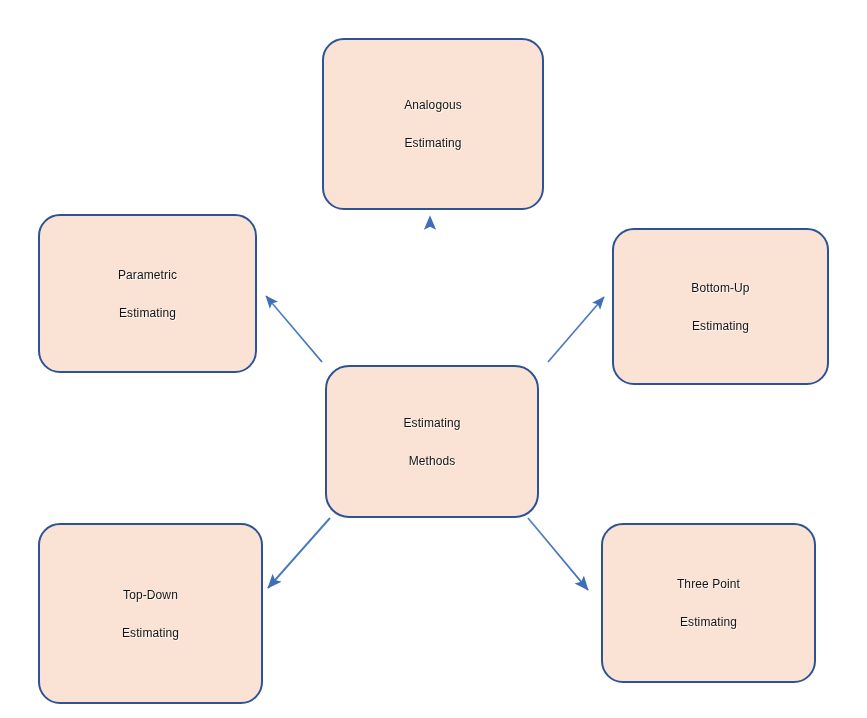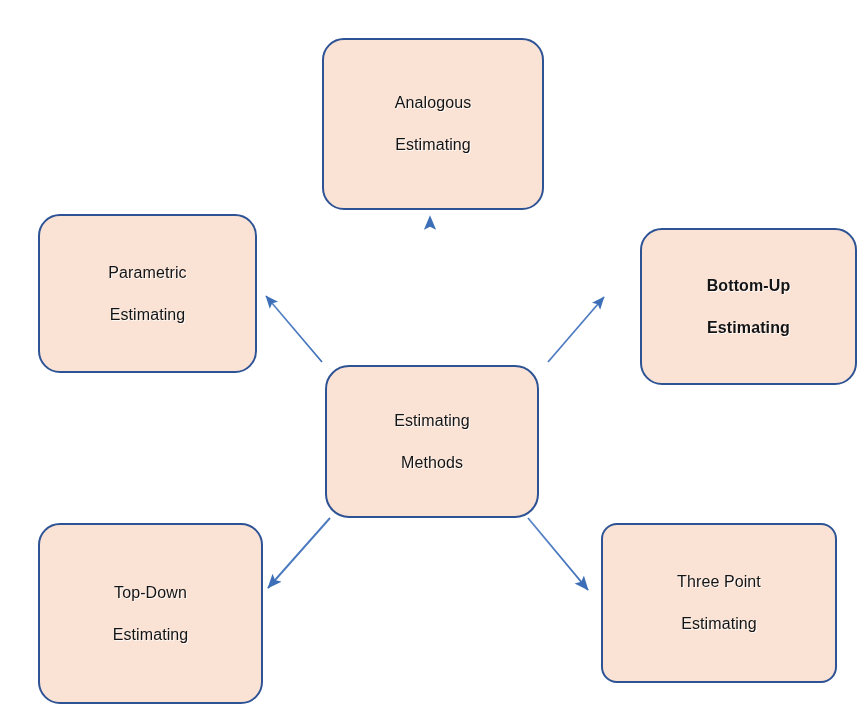--- a/index.html
+++ b/index.html
@@ -30,37 +30,37 @@
     border: 2px solid #2E5395;
     border-radius: 22px;
     display: flex;
     flex-direction: column;
     align-items: center;
     justify-content: center;
     z-index: 2;
   }
   .node .line {
     color: #141414;
-    font-size: 16px;
+    font-size: 12px;
     line-height: 1;
     letter-spacing: 0.1px;
     text-shadow: 1px 1px 0 rgba(255,255,255,0.85);
     white-space: nowrap;
   }
   .node .line + .line {
     margin-top: 26px;
   }
 
   
   #node-center   { left: 325px; top: 365px; width: 214px; height: 153px; border-radius: 24px; }
   #node-top      { left: 322px; top: 38px;  width: 222px; height: 172px; }
   #node-left-up  { left: 38px;  top: 214px; width: 219px; height: 159px; }
-  #node-right-up { left: 640px; top: 228px; width: 217px; height: 157px; font-weight: bold; }
+  #node-right-up { left: 612px; top: 228px; width: 217px; height: 157px; }
   #node-left-dn  { left: 38px;  top: 523px; width: 225px; height: 181px; }
-  #node-right-dn { left: 601px; top: 523px; width: 236px; height: 160px; border-radius: 16px; }
+  #node-right-dn { left: 601px; top: 523px; width: 215px; height: 160px; }
 </style>
 </head>
 <body>
 
 <div id="canvas">
 
   <svg id="arrow-layer" viewBox="0 0 867 718" width="867" height="718" xmlns="http://www.w3.org/2000/svg">
     <defs>
       <marker id="head" markerWidth="9" markerHeight="9" refX="7.2" refY="3.2" orient="auto" markerUnits="strokeWidth">
         <path d="M0,0 L7.6,3.2 L0,6.4 L1.6,3.2 Z" fill="#3D6FB8"></path>

